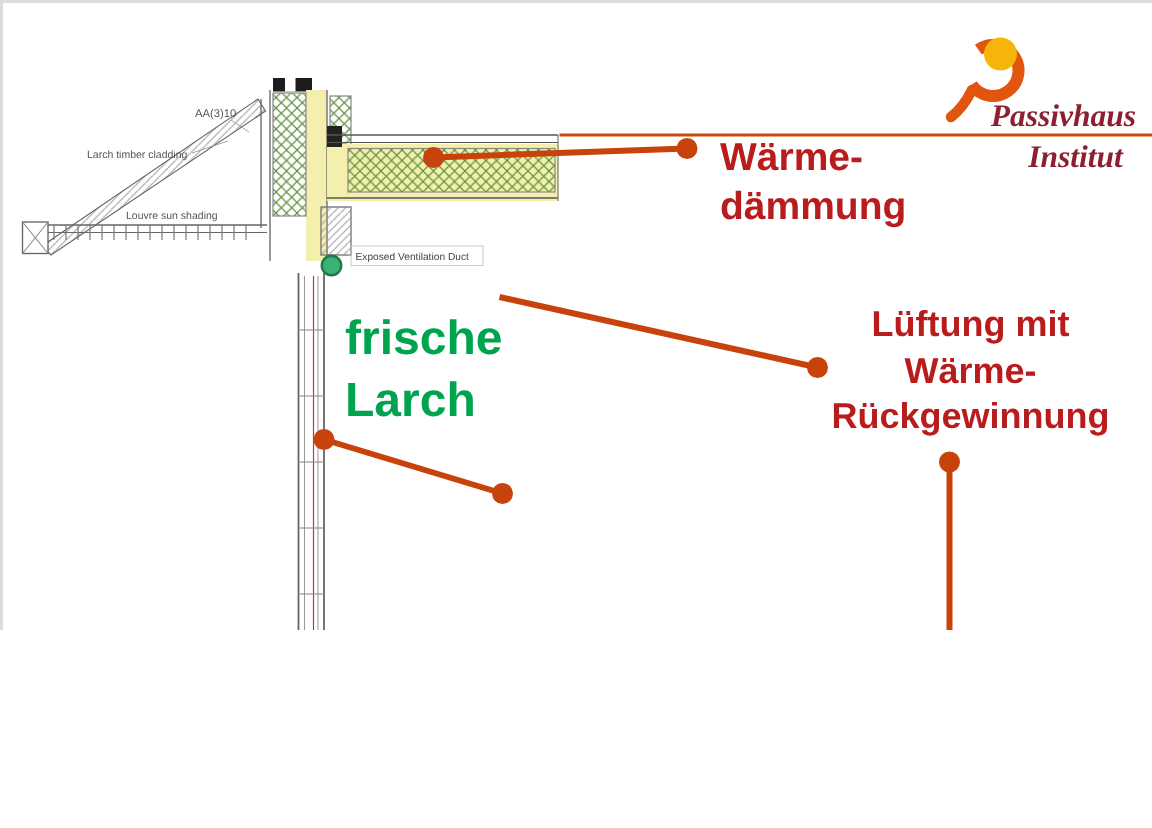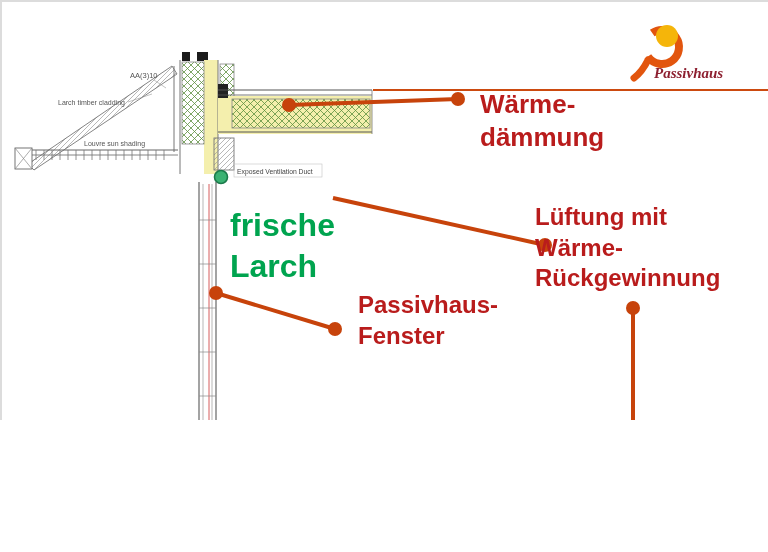--- a/index.html
+++ b/index.html
@@ -7,27 +7,27 @@
     position:relative;width:768px;height:420px;background:#ffffff;
     font-family:"Liberation Sans",sans-serif;overflow:hidden;box-sizing:border-box;
     border-left:2px solid #dcdcdc;border-top:2px solid #dcdcdc;
   }
   .drawing-svg{position:absolute;left:0;top:0;width:768px;height:552px;}
   .callout-label{position:absolute;font-weight:bold;color:#b91c1c;line-height:1.28;}
   .callout-label .ln{display:block;}
   .lbl-insulation{left:478px;top:86px;font-size:26px;}
   .lbl-freshair{left:228px;top:203px;font-size:32px;color:#00a44f;}
   .lbl-window{left:356px;top:288px;font-size:24px;}
-  .lbl-vent{left:533px;top:200px;width:224px;font-size:24px;text-align:left;}
+  .lbl-vent{left:533px;top:200px;width:224px;font-size:24px;text-align:center;}
   .divider{position:absolute;left:371px;top:87px;width:397px;height:2px;background:#cc4a0f;}
   .logo{position:absolute;left:612px;top:18px;width:150px;height:88px;}
   .logo-text{
     position:absolute;left:40px;top:44px;width:110px;
     font-family:"Liberation Serif",serif;font-style:italic;font-weight:bold;
-    color:#8d2030;font-size:15px;line-height:1.3;
+    color:#8d2030;font-size:21px;line-height:1.3;text-align:center;
   }
   .logo-text .ln2{display:block;padding-left:16px;}
 </style>
 </head>
 <body>
 
 <div class="slide">
 
   <svg class="drawing-svg" viewBox="0 0 768 552">
     <defs>
@@ -208,37 +208,34 @@
   <div class="callout-label lbl-insulation">
     <span class="ln">Wärme-</span>
     <span class="ln">dämmung</span>
   </div>
 
   <div class="callout-label lbl-freshair">
     <span class="ln">frische</span>
     <span class="ln">Larch</span>
   </div>
 
-  <div class="callout-label lbl-window">
-    <span class="ln">Passivhaus-</span>
-    <span class="ln">Fenster</span>
-  </div>
 
   <div class="callout-label lbl-vent">
     <span class="ln">Lüftung mit</span>
     <span class="ln">Wärme-</span>
     <span class="ln">Rückgewinnung</span>
   </div>
 
   <div class="divider"></div>
 
   <div class="logo">
     <svg width="150" height="88" viewBox="0 0 150 88">
       <circle cx="48" cy="27" r="17" fill="none" stroke="#e2550e" stroke-width="8" stroke-dasharray="80 27" transform="rotate(-125 48 27)"></circle>
       <circle cx="53" cy="16" r="11" fill="#f5b50a"></circle>
       <path d="M34,40 Q28,52 20,58" fill="none" stroke="#e2550e" stroke-width="7" stroke-linecap="round"></path>
     </svg>
     <div class="logo-text">
       <span>Passivhaus</span>
+      <span class="ln2">Institut</span>
     </div>
   </div>
 
 </div>
 
 </body></html>

